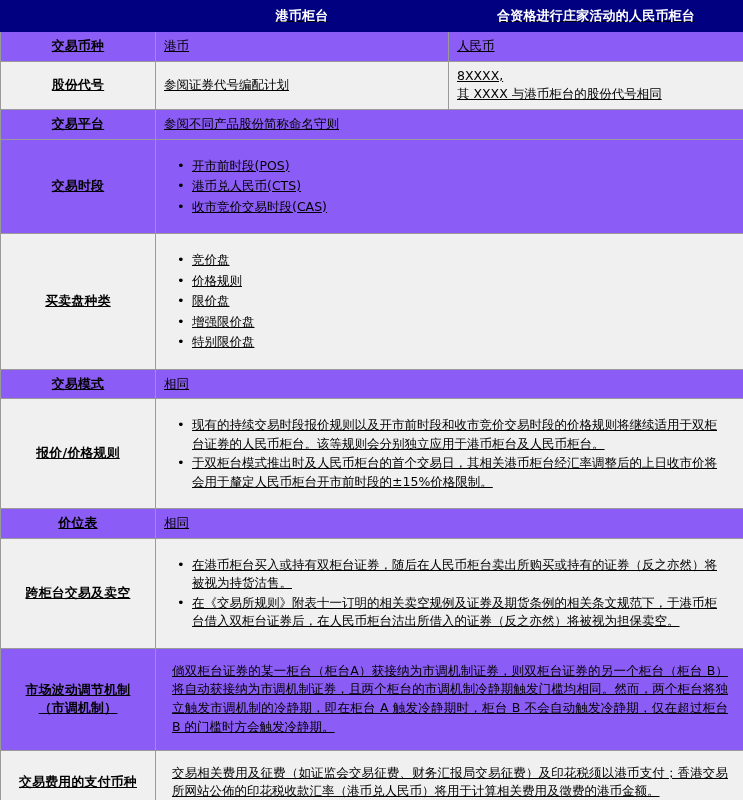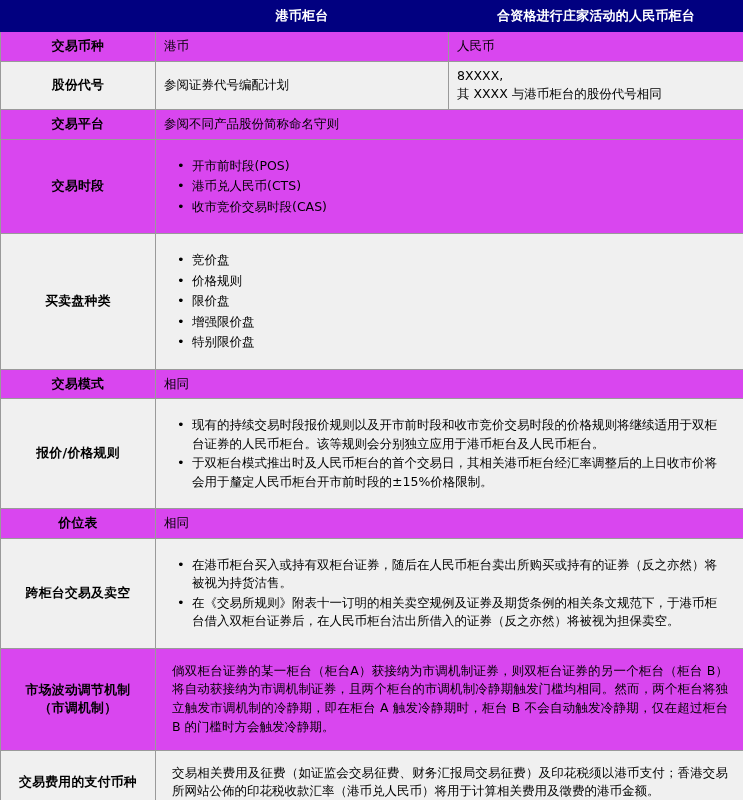--- a/index.html
+++ b/index.html
@@ -11,20 +11,21 @@
     font-family: "DejaVu Sans", "Liberation Sans", sans-serif;
     width: 743px;
     height: 800px;
     overflow: hidden;
   }
   #doc {
     width: 743px;
     height: 676px;
     position: relative;
     background: #ffffff;
+    text-decoration: underline;
   }
   table.spec {
     border-collapse: collapse;
     width: 743px;
     table-layout: fixed;
     font-size: 12.5px;
     color: #000000;
   }
   table.spec col.c-label { width: 155px; }
   table.spec col.c-hkd   { width: 293px; }
@@ -46,21 +47,21 @@
     background: #010080;
     border-right: 1px solid #010080;
   }
 
   tbody td {
     border: 1px solid #9a9a9a;
     vertical-align: middle;
     padding: 5px 7px 5px 8px;
     line-height: 1.45;
   }
-  tbody tr.odd td { background: #d946ef; }
+  tbody tr.odd td { background: #8b5cf6; }
   tbody tr.even td { background: #f0f0f0; }
 
   td.label {
     font-weight: bold;
     text-align: center;
     font-size: 12.8px;
     letter-spacing: 0.3px;
     padding-left: 4px;
     padding-right: 4px;
   }

